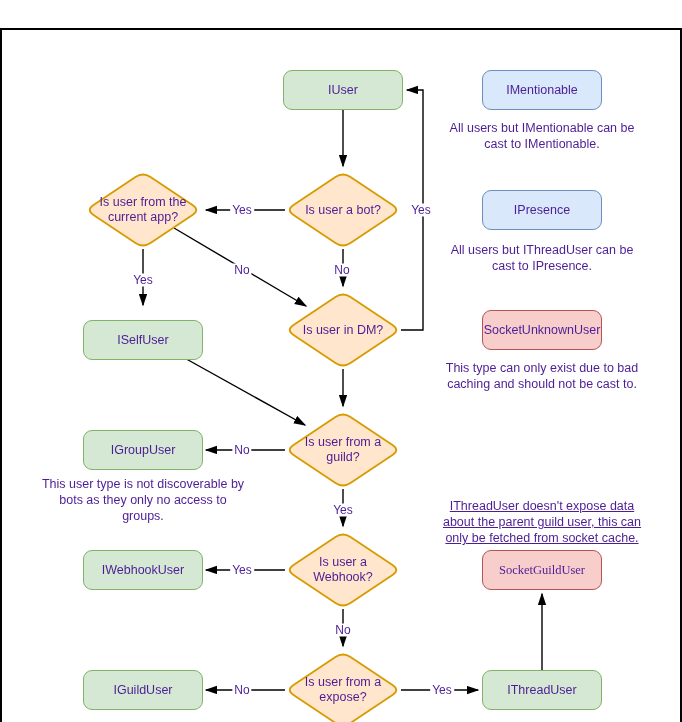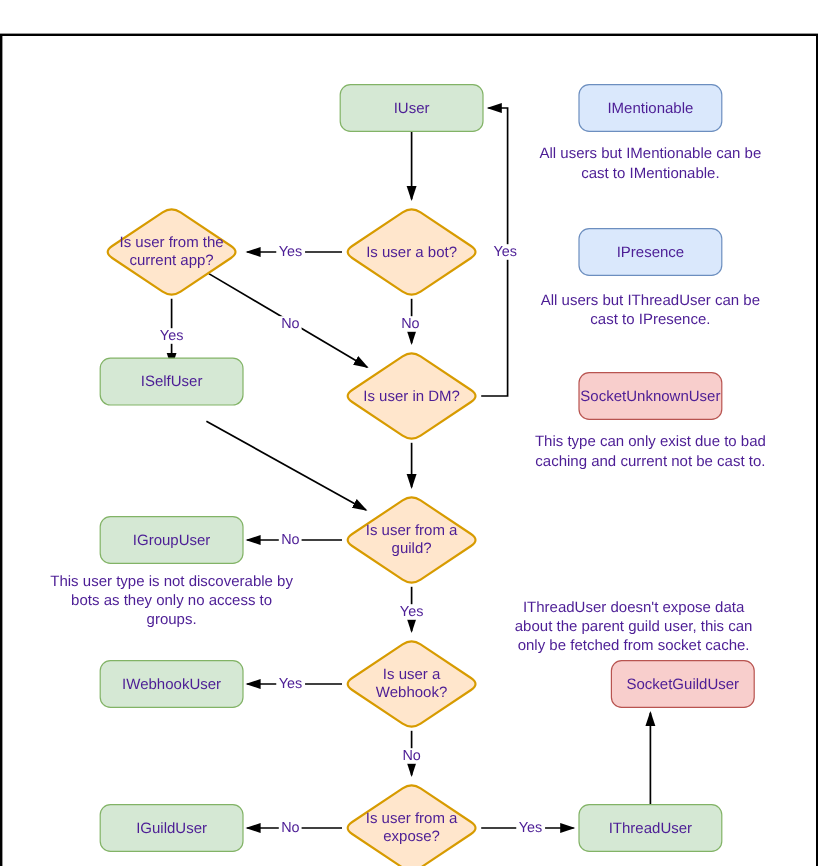--- a/index.html
+++ b/index.html
@@ -63,24 +63,24 @@
       <path d="M283,660 L204,660" marker-end="url(#arw)"></path>
       <path d="M399,660 L476,660" marker-end="url(#arw)"></path>
       <path d="M540,640 L540,564" marker-end="url(#arw)"></path>
     </g>
   </svg>
 
   <div class="box green" style="left:281px;top:40px;">IUser</div>
   <div class="box blue" style="left:480px;top:40px;">IMentionable</div>
   <div class="box blue" style="left:480px;top:160px;">IPresence</div>
   <div class="box red" style="left:480px;top:280px;">SocketUnknownUser</div>
-  <div class="box green" style="left:81px;top:268px;">ISelfUser</div>
+  <div class="box green" style="left:81px;top:290px;">ISelfUser</div>
   <div class="box green" style="left:81px;top:400px;">IGroupUser</div>
   <div class="box green" style="left:81px;top:520px;">IWebhookUser</div>
-  <div class="box red" style="left:507px;top:520px;">SocketGuildUser</div>
+  <div class="box red" style="left:480px;top:520px;font-family:Liberation Serif, serif;">SocketGuildUser</div>
   <div class="box green" style="left:81px;top:640px;">IGuildUser</div>
   <div class="box green" style="left:480px;top:640px;">IThreadUser</div>
 
   <div class="diamond" style="left:283px;top:141px;">
     <svg width="116" height="78" viewBox="0 0 116 78">
         <path d="M65.5,6 L107.5,34 Q115,39 107.5,44 L65.5,72 Q58,77 50.5,72 L8.5,44 Q1,39 8.5,34 L50.5,6 Q58,1 65.5,6 Z" fill="#ffe6cc" stroke="#d79b00" stroke-width="1.8"></path>
       </svg>
     <span class="lbl">
         <div>Is user a bot?</div>
       </span>
@@ -133,28 +133,28 @@
   <div class="note" style="left:425px;top:90px;">
     <div>All users but IMentionable can be</div>
     <div>cast to IMentionable.</div>
   </div>
   <div class="note" style="left:425px;top:212px;">
     <div>All users but IThreadUser can be</div>
     <div>cast to IPresence.</div>
   </div>
   <div class="note" style="left:425px;top:330px;">
     <div>This type can only exist due to bad</div>
-    <div>caching and current not be cast to.</div>
+    <div>caching and should not be cast to.</div>
   </div>
   <div class="note" style="left:26px;top:446px;">
     <div>This user type is not discoverable by</div>
     <div>bots as they only no access to</div>
     <div>groups.</div>
   </div>
-  <div class="note" style="left:411px;top:468px;">
+  <div class="note" style="left:425px;top:468px;text-decoration:underline;">
     <div>IThreadUser doesn't expose data</div>
     <div>about the parent guild user, this can</div>
     <div>only be fetched from socket cache.</div>
   </div>
 
   <span class="elabel" style="left:240px;top:180px;">Yes</span>
   <span class="elabel" style="left:340px;top:240px;">No</span>
   <span class="elabel" style="left:141px;top:250px;">Yes</span>
   <span class="elabel" style="left:240px;top:240px;">No</span>
   <span class="elabel" style="left:419px;top:180px;">Yes</span>

